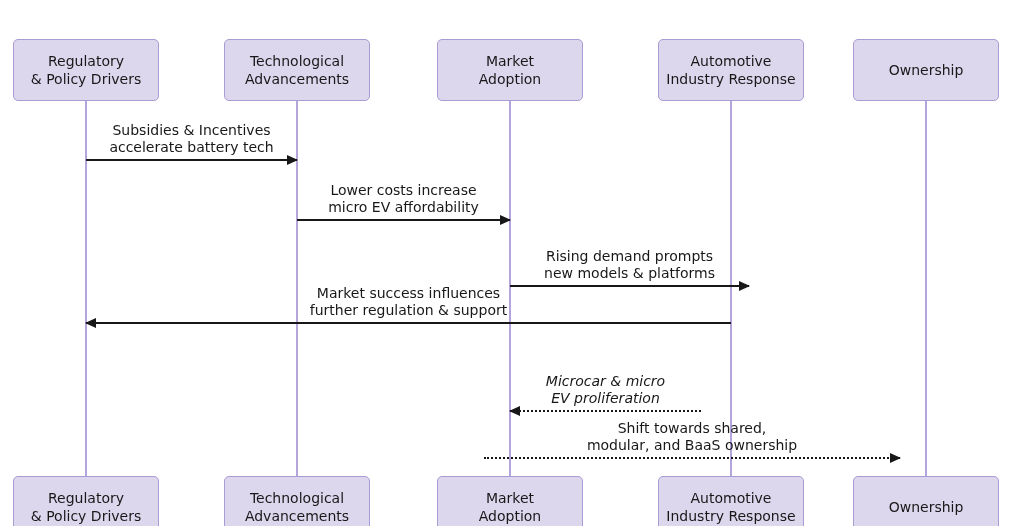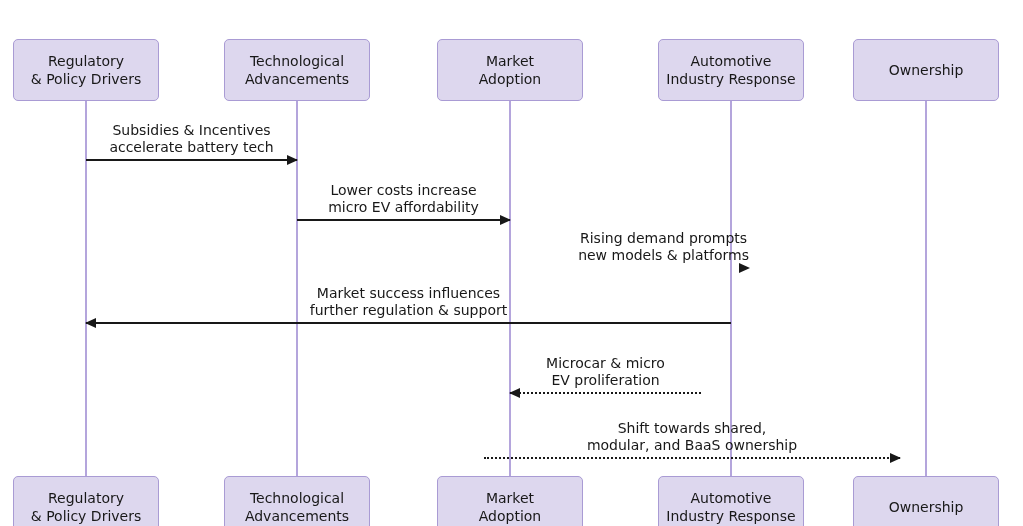--- a/index.html
+++ b/index.html
@@ -131,39 +131,39 @@
 
   <div class="msg" style="left:297px; top:153px; width:213px;">
     <div class="msg-text">Lower costs increase
 micro EV affordability</div>
     <div class="msg-line-row">
       <div class="line-solid"></div>
       <div class="arrowhead arrowhead-right"></div>
     </div>
   </div>
 
-  <div class="msg" style="left:510px; top:201px; width:239px;align-items:flex-end;">
+  <div class="msg" style="left:510px; top:219px; width:239px;">
     <div class="msg-text">Rising demand prompts
 new models &amp; platforms</div>
     <div class="msg-line-row">
       <div class="line-solid"></div>
       <div class="arrowhead arrowhead-right"></div>
     </div>
   </div>
 
   <div class="msg" style="left:86px; top:256px; width:645px;">
     <div class="msg-text">Market success influences
 further regulation &amp; support</div>
     <div class="msg-line-row">
       <div class="line-solid"></div>
       <div class="arrowhead arrowhead-left"></div>
     </div>
   </div>
 
-  <div class="msg" style="left:510px; top:326px; width:191px;">
+  <div class="msg" style="left:510px; top:344px; width:191px;font-style:italic;">
     <div class="msg-text">Microcar &amp; micro
 EV proliferation</div>
     <div class="msg-line-row">
       <div class="line-dotted"></div>
       <div class="arrowhead arrowhead-left"></div>
     </div>
   </div>
 
   <div class="msg" style="left:484px; top:391px; width:416px;">
     <div class="msg-text">Shift towards shared,

